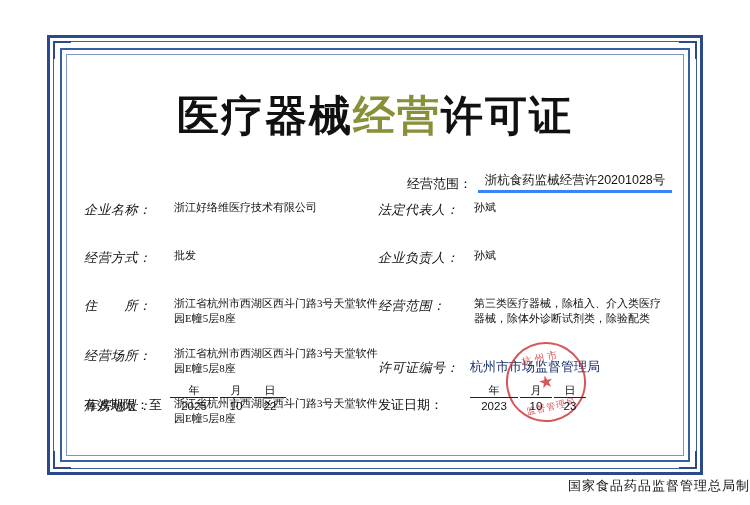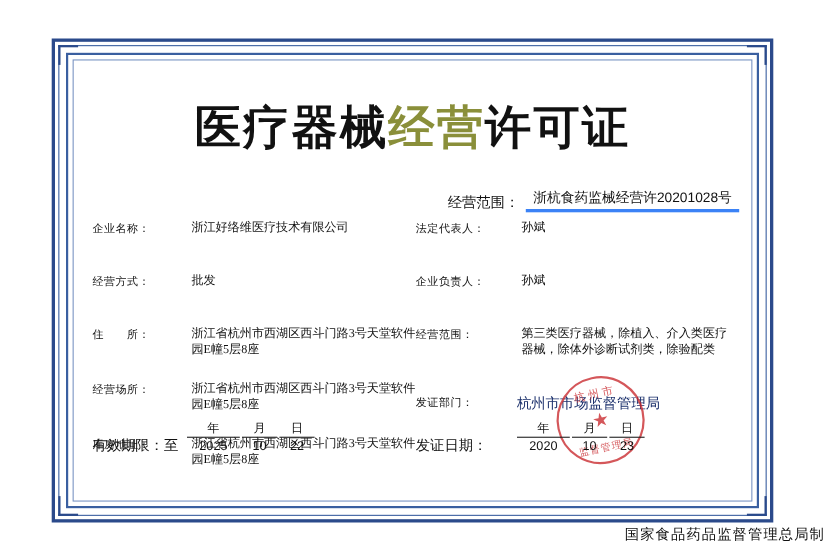--- a/index.html
+++ b/index.html
@@ -128,25 +128,26 @@
   .col-left  { width: 294px; }
   .col-right { width: 292px; }
 
   .field {
     display: flex;
     align-items: flex-start;
     margin-bottom: 14px;
     min-height: 22px;
   }
   .field-label {
-    font-size: 10px;
+    font-size: 13px;
     color: #111;
     white-space: nowrap;
     letter-spacing: 0.5px;
     padding-top: 1px;
+    font-style: italic;
   }
   .label-w5 { width: 86px; }
   .label-w5-r { width: 92px; }
   .field-value {
     font-size: 11px;
     color: #111;
     line-height: 15px;
     flex: 1;
     word-break: break-all;
     font-family: Liberation Serif, serif;
@@ -335,21 +336,21 @@
         <span class="field-label label-w5-r">企业负责人：</span>
         <span class="field-value val-indent">孙斌</span>
       </div>
 
       <div class="field row-h3">
         <span class="field-label label-w5-r">经营范围：</span>
         <span class="field-value val-indent">第三类医疗器械，除植入、介入类医疗器械，除体外诊断试剂类，除验配类</span>
       </div>
 
       <div class="field">
-        <span class="field-label label-w5-r">发证部门：</span>
+        <span class="field-label label-w5-r">许可证编号：</span>
         <span class="dept-value">杭州市市场监督管理局</span>
       </div>
 
     </div>
   </div>
 
   <div class="seal">
     <div class="seal-text-top">杭州市</div>
     <div class="seal-star">★</div>
     <div class="seal-text-bottom">监督管理局</div>
@@ -373,21 +374,21 @@
           <span class="num">22</span>
         </span>
       </span>
     </div>
 
     <div class="date-half right">
       <span class="date-label w5r">发证日期：</span>
       <span class="ymd">
         <span class="seg seg-y">
           <span class="unit">年</span>
-          <span class="num">2020</span>
+          <span class="num">2023</span>
         </span>
         <span class="seg seg-m">
           <span class="unit">月</span>
           <span class="num">10</span>
         </span>
         <span class="seg seg-d">
           <span class="unit">日</span>
           <span class="num">23</span>
         </span>
       </span>

